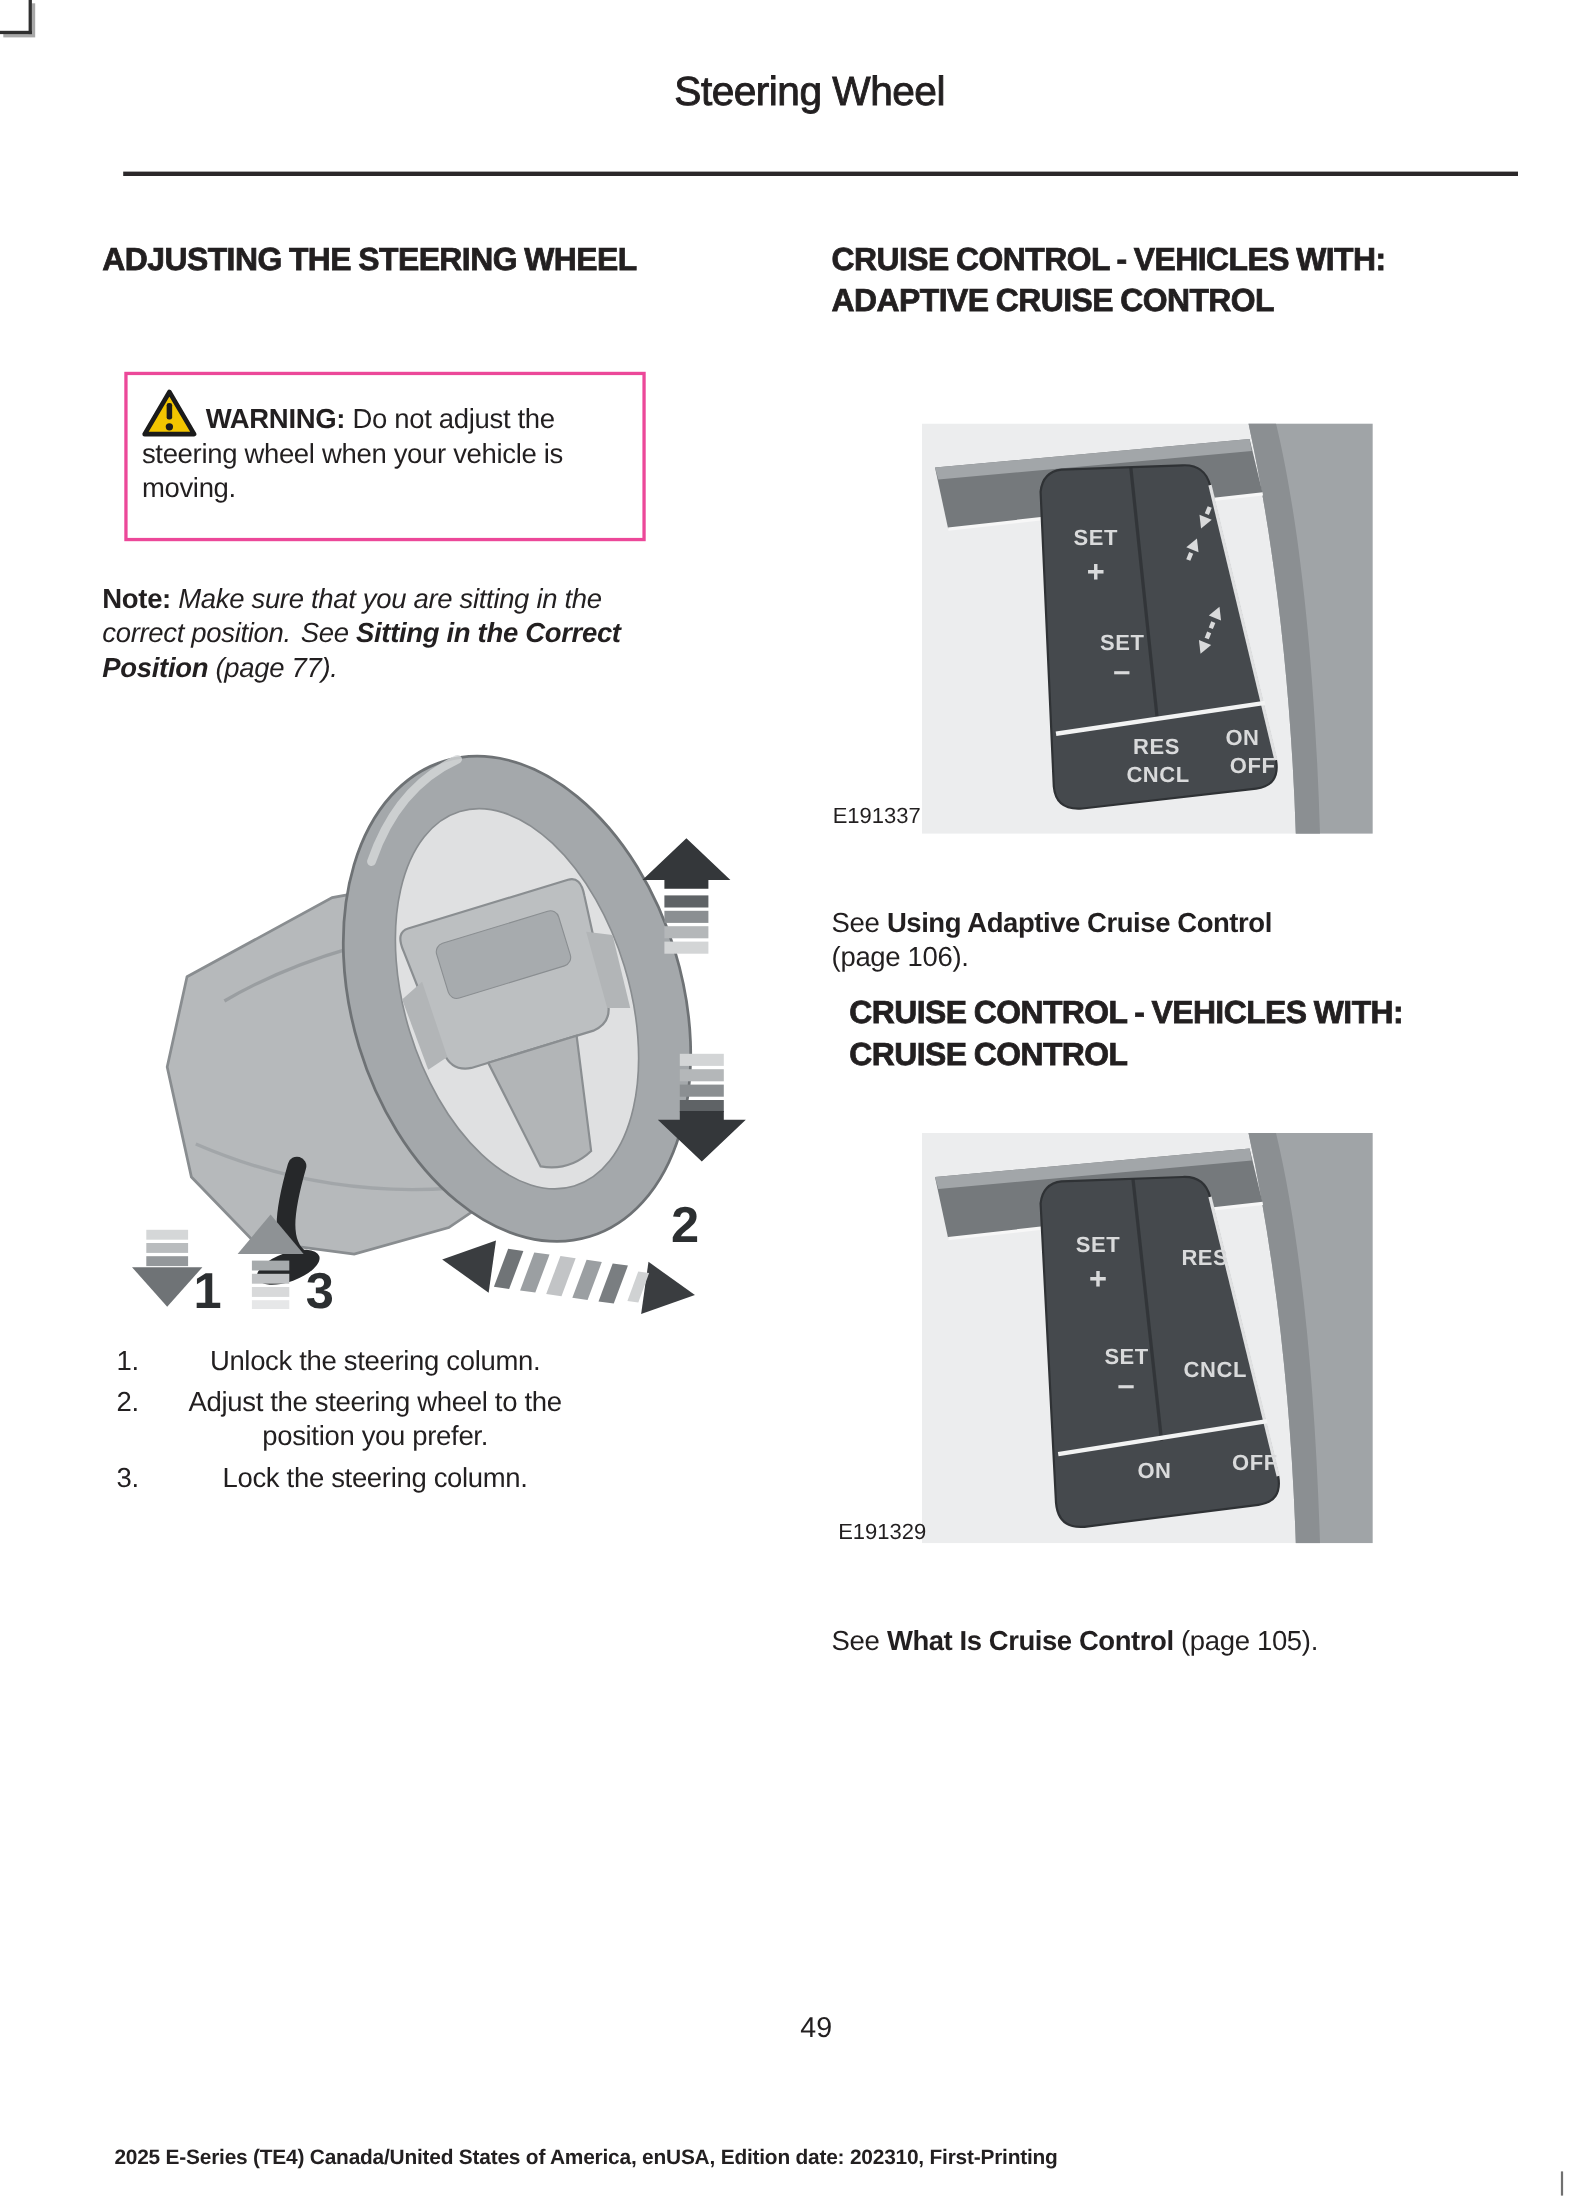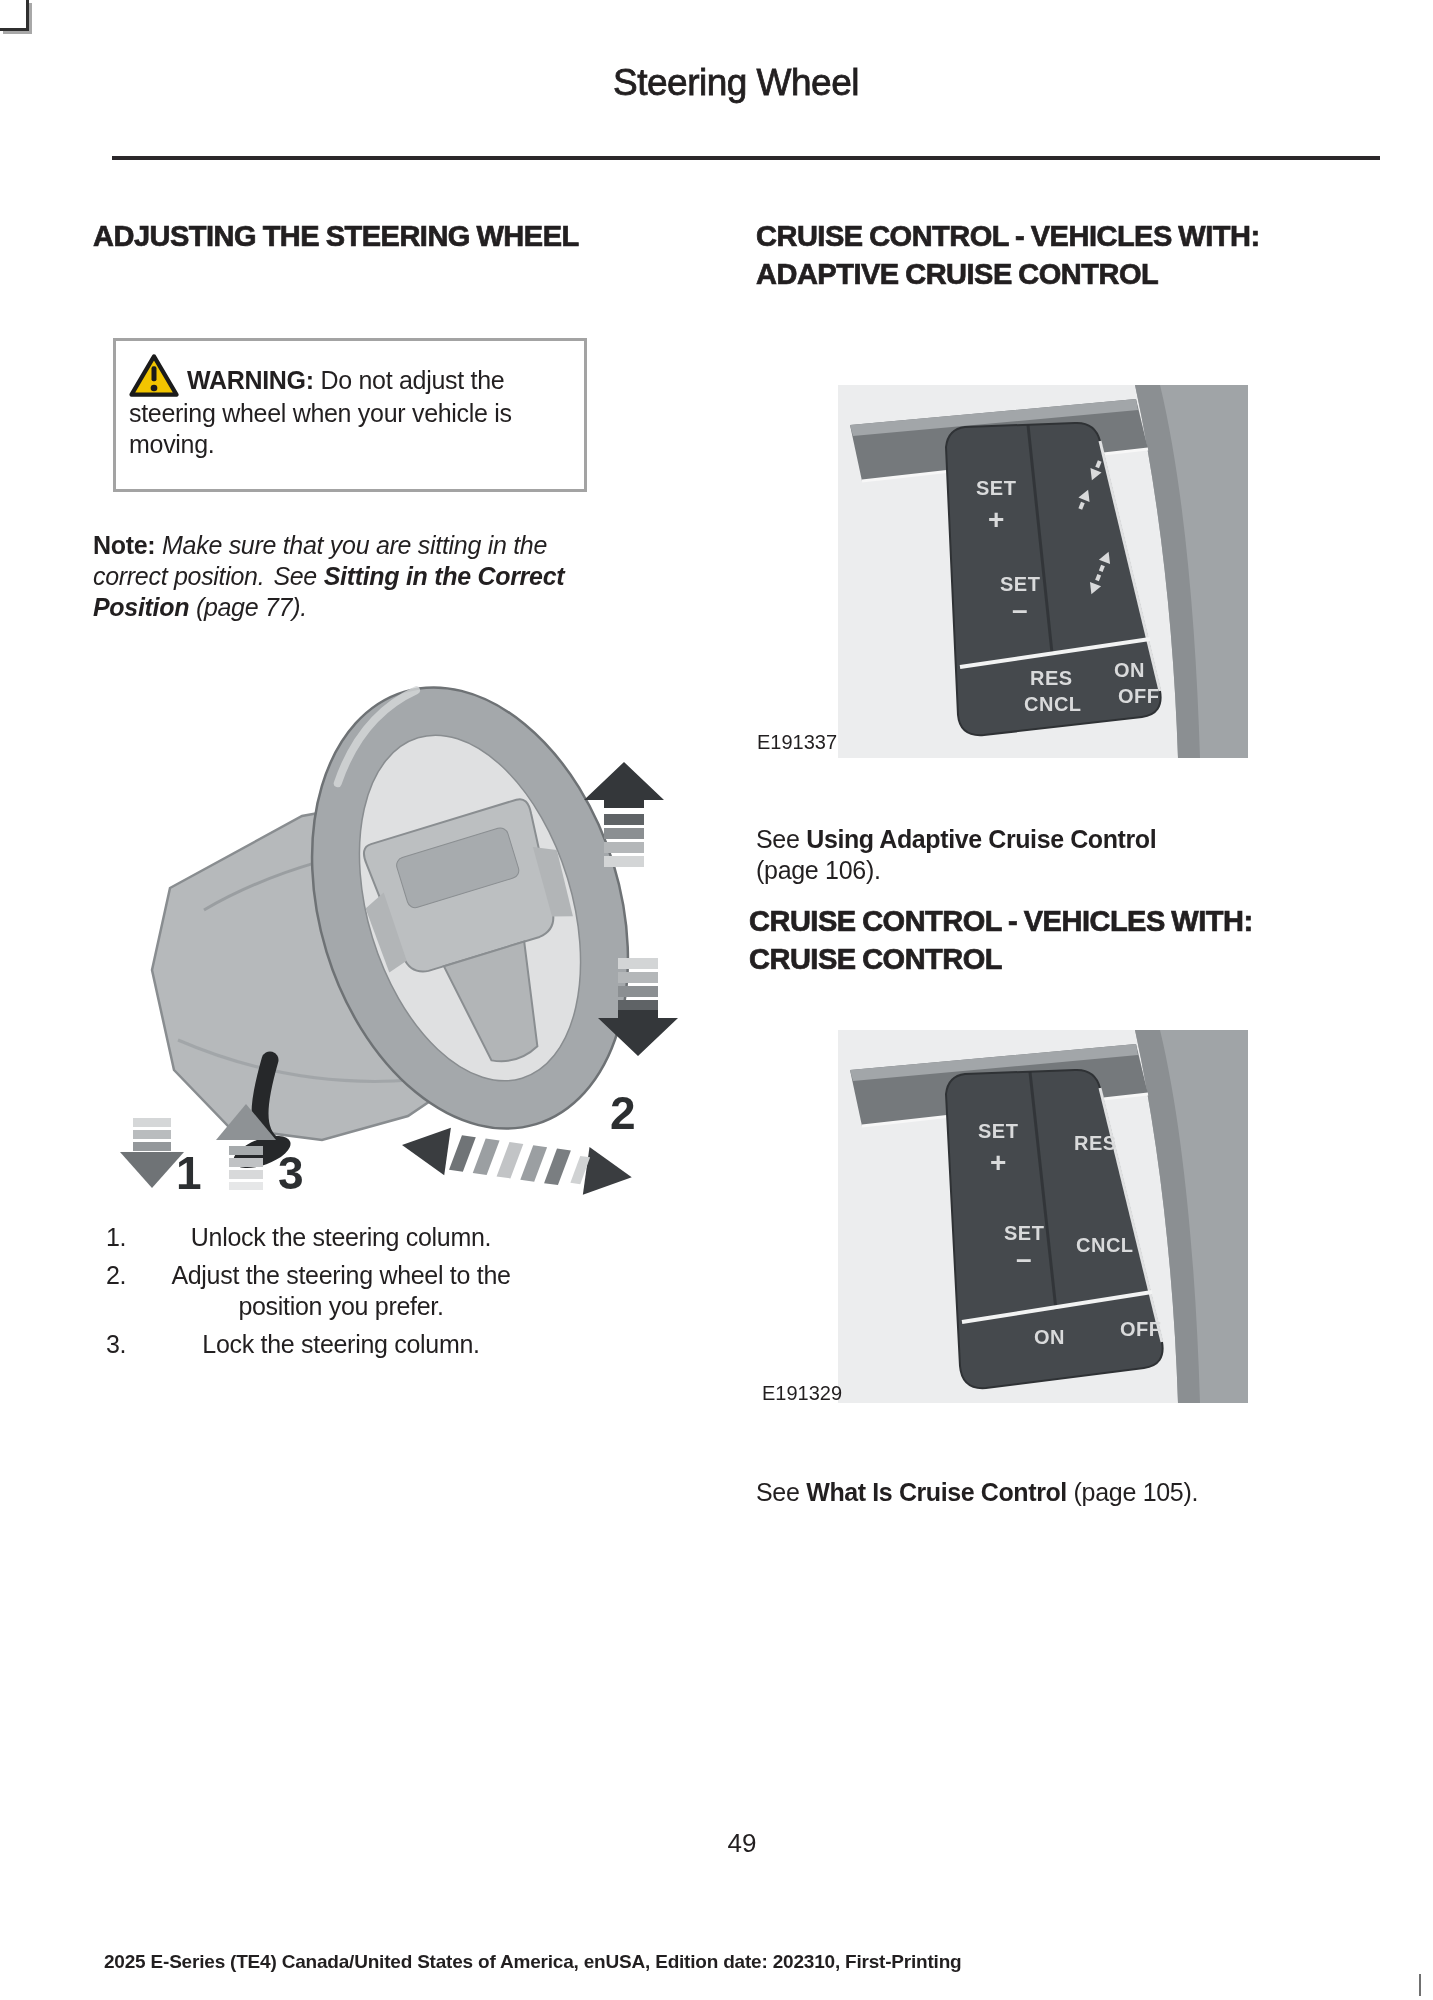--- a/index.html
+++ b/index.html
@@ -11,24 +11,24 @@
   .crop-br{left:1419px;top:1974px;width:2px;height:22px;background:#707070;}
   
   .title{left:92px;top:62px;width:1288px;text-align:center;font-size:37px;font-weight:normal;
          letter-spacing:-0.5px;-webkit-text-stroke:0.8px #221f20;}
   .rule{left:112px;top:156px;width:1268px;height:0;border-top:4px solid #2b282a;}
   
   .h2{font-size:29px;font-weight:bold;line-height:1.3;letter-spacing:-0.5px;word-spacing:-1px;
       -webkit-text-stroke:0.7px #221f20;}
   .h2-adjust{left:93px;top:218px;width:505px;}
   .h2-acc{left:756px;top:218px;width:520px;}
-  .h2-cc{left:749px;top:903px;width:520px;}
+  .h2-cc{left:772px;top:903px;width:520px;}
   
   .body-txt{font-size:25px;line-height:1.24;letter-spacing:-0.3px;}
-  .warnbox{left:113px;top:338px;width:474px;height:154px;border:3px solid #a3a3a3;
+  .warnbox{left:113px;top:338px;width:474px;height:154px;border:3px solid #ec4899;
            box-sizing:border-box;padding:12px 13px;}
   .warnicon svg{width:50px;height:45px;vertical-align:-9px;margin-right:8px;}
   .warnlabel{font-weight:bold;}
   .note{left:93px;top:505px;width:505px;font-style:italic;}
   .notelabel{font-style:normal;font-weight:bold;}
   .gap{margin-left:9px;}
   .steps{left:100px;top:1222px;width:430px;list-style:none;margin:0;padding:0;counter-reset:step;text-align:center;}
   .steps li{position:relative;padding-left:52px;margin-bottom:7px;counter-increment:step;}
   .steps li::before{content:counter(step) ".";position:absolute;left:6px;}
   .steps li span{display:inline-block;max-width:370px;}

